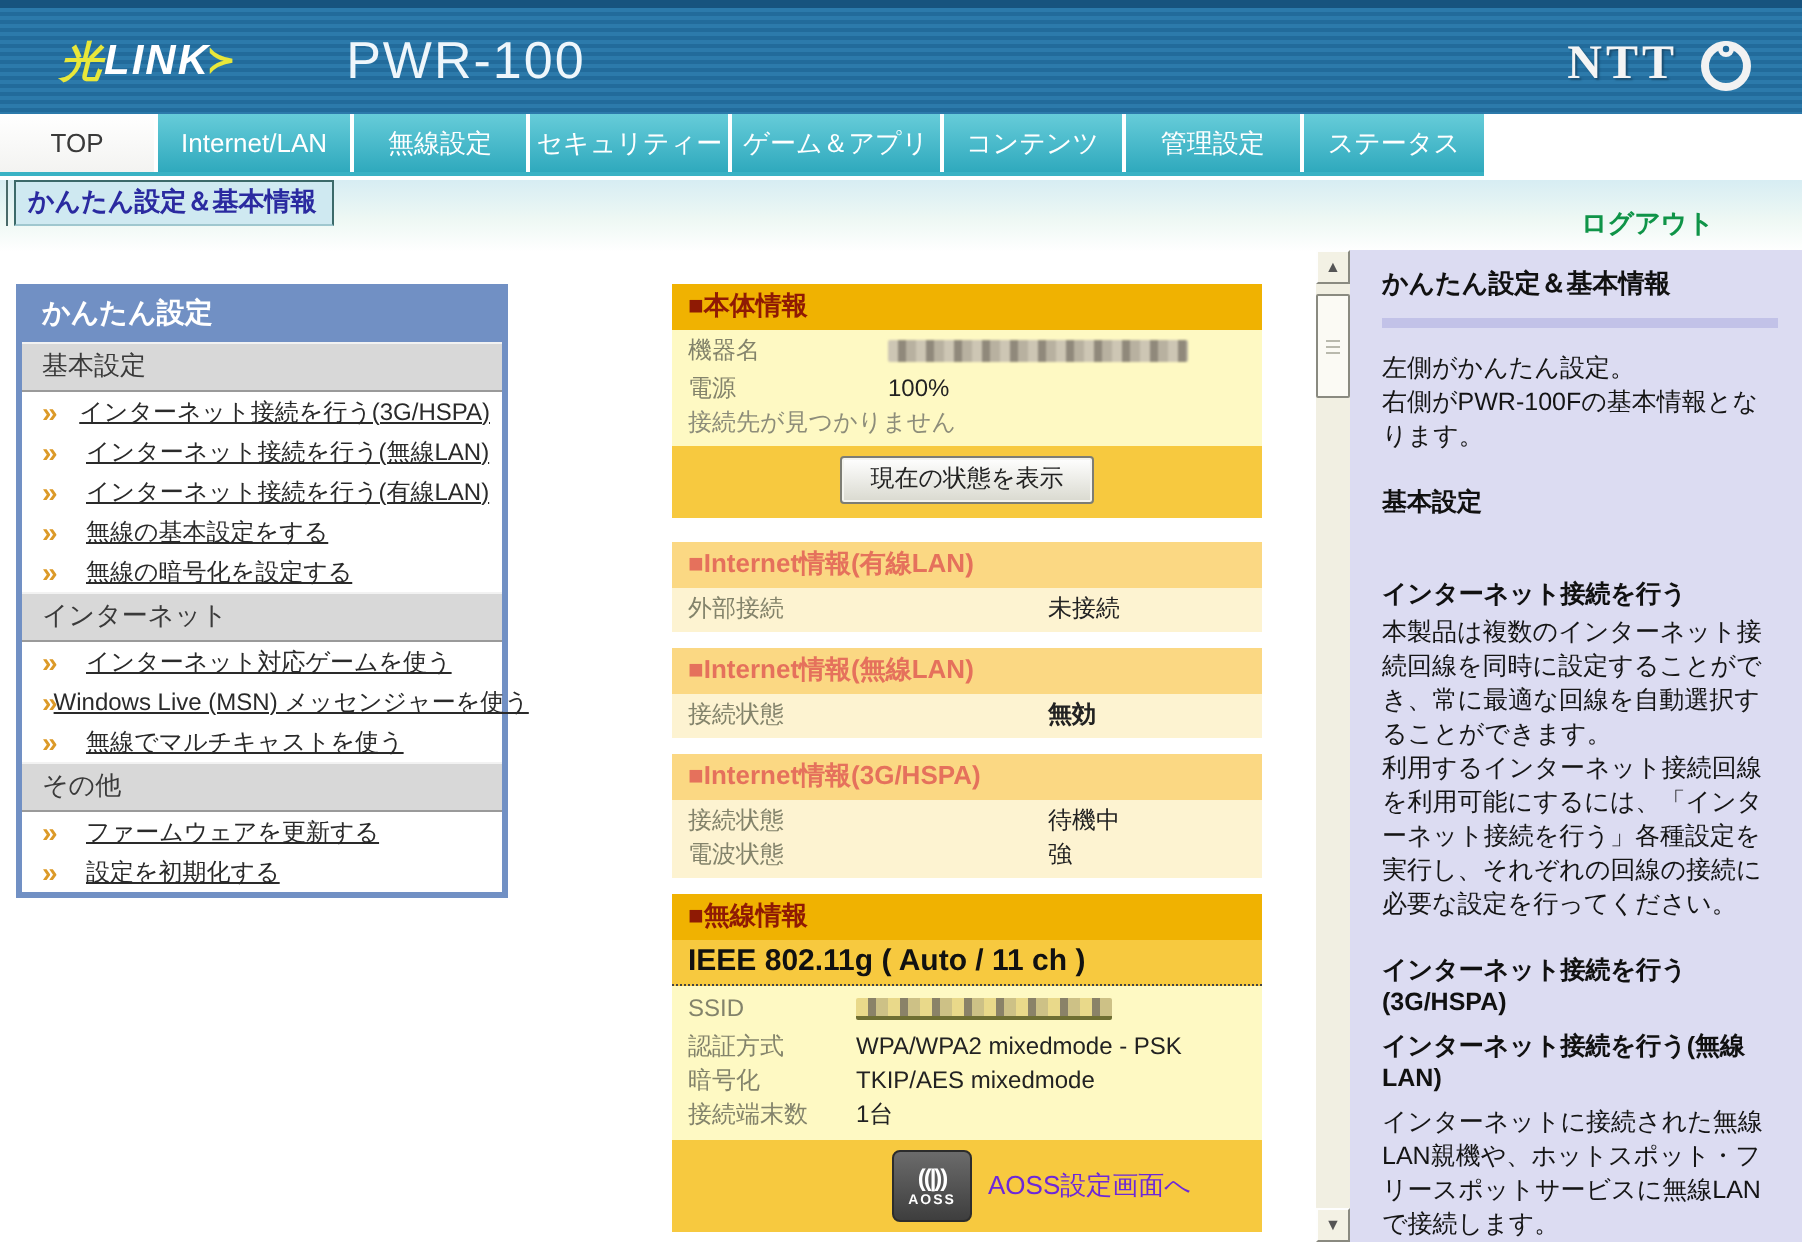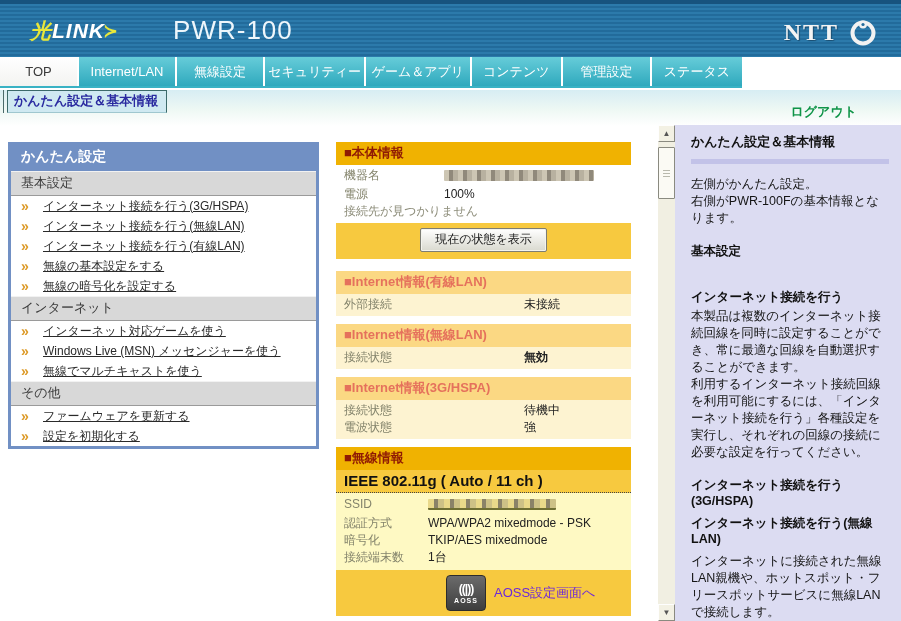--- a/index.html
+++ b/index.html
@@ -28,34 +28,34 @@
 
   
   .band { position:absolute; left:0; top:90px; width:901px; height:36px;
     background:linear-gradient(180deg,#d7edf3 0%,#eef8f4 55%,#ffffff 100%); }
   .crumb-wrap { position:absolute; left:3px; top:0; border-left:1px solid #4a6a6a; padding-left:3px; }
   .crumb { display:inline-block; background:#cfe9f1; border:1px solid #3c6a6a; border-bottom-color:#9fc7cf;
     color:#2a2aa0; font-weight:bold; font-size:13px; padding:1px 8px 2px 6px; }
   .logout { position:absolute; right:44px; top:13px; color:#0f9448; font-size:13px; font-weight:bold; text-decoration:none; cursor:pointer; }
 
   
-  .sidebar { position:absolute; left:8px; top:142px; width:311px; background:#ffffff;
+  .sidebar { position:absolute; left:8px; top:142px; width:246px; background:#ffffff;
     border:3px solid #7190c4; }
   .side-title { background:#7190c4; color:#ffffff; font-weight:bold; font-size:14px; padding:3px 10px 5px; }
   .side-sec { background:#d8d8d8; color:#3a3a3a; font-size:13px; padding:2px 10px 3px;
     border-top:1px solid #f2f2f2; border-bottom:1px solid #9a9a9a; }
   .nav-row { display:flex; align-items:center; padding:2px 6px 2px 10px; height:20px; }
   .chev { color:#dc9a28; font-weight:bold; font-size:14px; width:22px; letter-spacing:-2px; }
   .nav-link { color:#2a2a2a; font-size:12px; text-decoration:underline; cursor:pointer; white-space:nowrap; }
 
   
   .center { position:absolute; left:336px; top:142px; width:295px; }
   .goldbox { background:#f7c93f; margin-bottom:12px; }
   .goldbox .hd { background:#f0b201; color:#8f1a04; font-weight:bold; font-size:13px; padding:2px 8px 3px; }
-  .goldbox .rows { background:#ffffff; padding:2px 0 3px; }
+  .goldbox .rows { background:#fef9c3; padding:2px 0 3px; }
   .litebox { margin-bottom:8px; }
   .litebox .hd { background:#fbd883; color:#e5715c; font-weight:bold; font-size:13px; padding:2px 8px 3px; }
   .litebox .rows { background:#fdf3d1; padding:2px 0 3px; }
   .irow { display:flex; font-size:12px; line-height:17px; padding-left:8px; }
   .irow .lbl { color:#83836b; flex:0 0 auto; }
   .irow .val { color:#222222; }
   .w100 .lbl { width:100px; } .w180 .lbl { width:180px; } .w84 .lbl { width:84px; }
   .val.muted { color:#8d8d7a; }
   .val.bold { font-weight:bold; }
   .btnrow { text-align:center; padding:5px 0 7px; }

